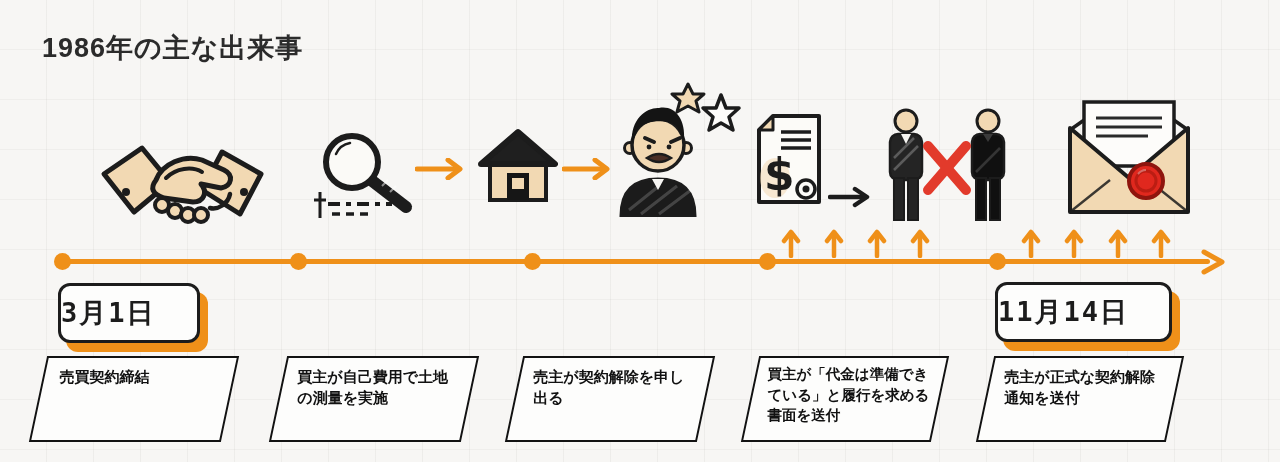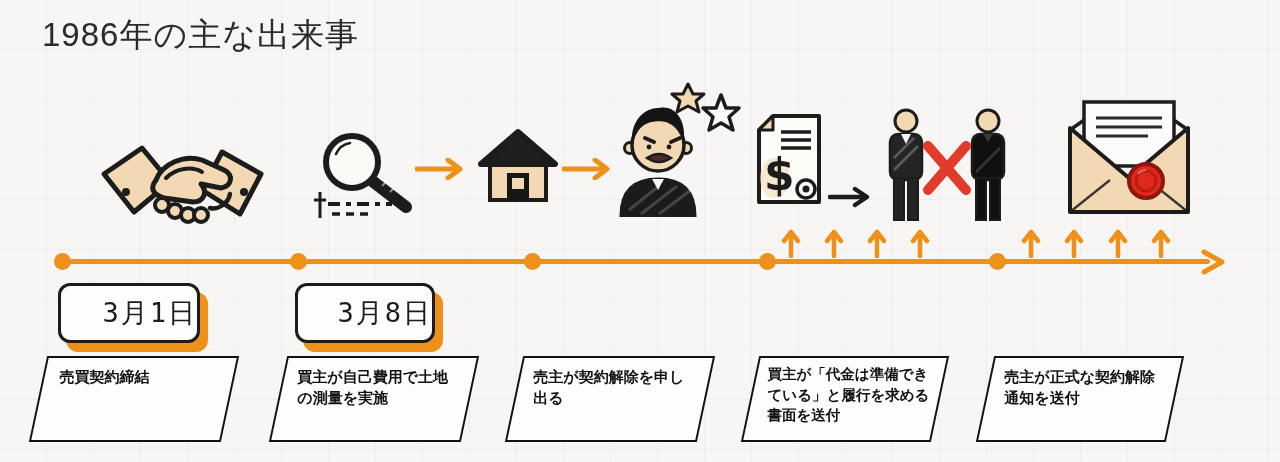--- a/index.html
+++ b/index.html
@@ -5,39 +5,39 @@
   html,body{margin:0;padding:0;}
   body{font-family:"Liberation Sans", sans-serif;}
   #canvas{
     position:relative;width:1280px;height:462px;overflow:hidden;
     background-color:#f7f6f4;
     background-image:
       repeating-linear-gradient(to right, transparent 0 46px, rgba(110,110,100,0.07) 46px 47px),
       repeating-linear-gradient(to bottom, transparent 0 49px, rgba(110,110,100,0.06) 49px 50px);
   }
   .title{
-    position:absolute;left:42px;top:13px;
-    font-size:33px;font-weight:400;color:#2b2b2b;letter-spacing:1px;
+    position:absolute;left:42px;top:30px;
+    font-size:27px;font-weight:700;color:#2b2b2b;letter-spacing:1px;
   }
   .icon{position:absolute;}
   .tl-line{
     position:absolute;left:60px;top:259px;width:1150px;height:5px;
     background:#EF9019;border-radius:3px;
   }
   .dot{
     position:absolute;width:17px;height:17px;border-radius:50%;
     background:#EF9019;top:253px;
   }
   .uparrow{position:absolute;top:228px;}
   .datebox{
     position:absolute;height:54px;background:#fdfdfc;
     border:3px solid #1c1c1c;border-radius:12px;
     box-shadow:8px 9px 0 0 #EF9019;
-    display:flex;align-items:center;justify-content:flex-end;
-    font-size:27px;font-weight:400;color:#1c1c1c;letter-spacing:2px;
+    display:flex;align-items:center;justify-content:flex-start;
+    font-size:27px;font-weight:700;color:#1c1c1c;letter-spacing:2px;
     font-family:"DejaVu Sans Mono","Liberation Sans",sans-serif;
   }
   .desc{
     position:absolute;top:356px;height:86px;background:#fdfdfc;
     border:2.5px solid #121212;transform:skewX(-12deg);
     box-sizing:border-box;
   }
   .desc>span{
     display:block;transform:skewX(12deg);
     padding:8px 10px 0 14px;
@@ -206,22 +206,22 @@
       <polyline points="3,13 10,4 17,13" fill="none" stroke="#EF9019" stroke-width="4.5" stroke-linecap="round" stroke-linejoin="round"></polyline>
     </svg>
   <svg class="uparrow" style="left:1151px" width="20" height="30" viewBox="0 0 20 30">
       <line x1="10" y1="28" x2="10" y2="7" stroke="#EF9019" stroke-width="4.5" stroke-linecap="round"></line>
       <polyline points="3,13 10,4 17,13" fill="none" stroke="#EF9019" stroke-width="4.5" stroke-linecap="round" stroke-linejoin="round"></polyline>
     </svg>
 
   <div class="datebox" style="left:58px;top:283px;width:136px">
       <span>3月1日</span>
     </div>
-  <div class="datebox" style="left:295px;top:283px;width:134px">
-      <span>3月8日</span>
+  <div class="datebox" style="left:995px;top:282px;width:171px">
+      <span>11月14日</span>
     </div>
 
   <div class="desc" style="left:38px;width:192px">
       <span>売買契約締結</span>
     </div>
   <div class="desc" style="left:278px;width:192px">
       <span>買主が自己費用で土地の測量を実施</span>
     </div>
   <div class="desc" style="left:514px;width:192px">
       <span>売主が契約解除を申し出る</span>

